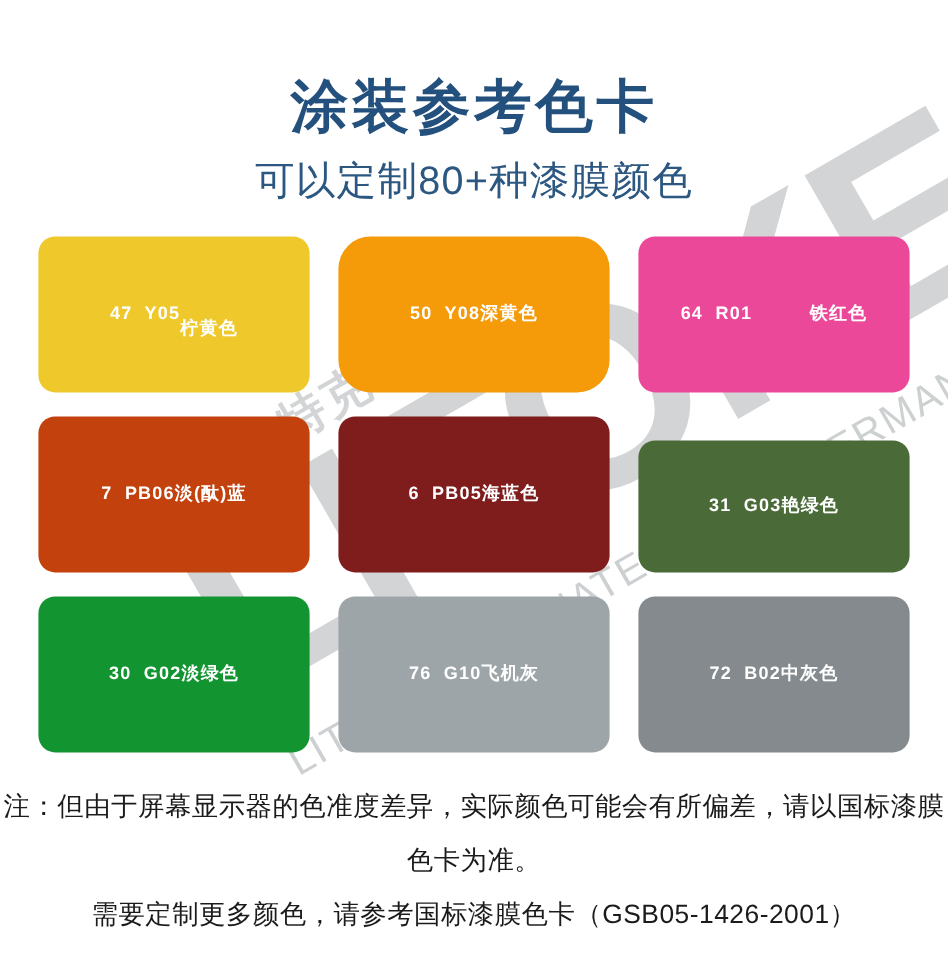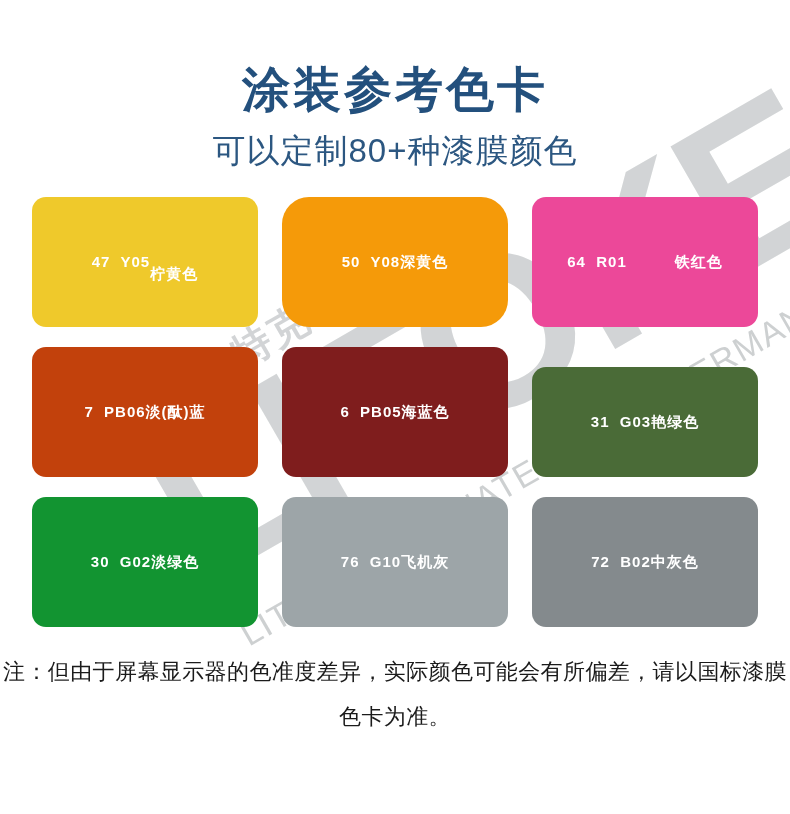--- a/index.html
+++ b/index.html
@@ -160,15 +160,16 @@
         <div class="cname" style="color: rgb(255, 255, 255);">飞机灰</div>
       </div>
       <div class="swatch" style="background: rgb(132, 138, 141);">
         <div class="code" style="color: rgb(255, 255, 255);">72  B02</div>
         <div class="cname" style="color: rgb(255, 255, 255);">中灰色</div>
       </div>
     </div>
 
   <div class="footer">
     <div class="line">注：但由于屏幕显示器的色准度差异，实际颜色可能会有所偏差，请以国标漆膜色卡为准。</div>
+    <div class="line">需要定制更多颜色，请参考国标漆膜色卡（GSB05-1426-2001）</div>
   </div>
 
 </div>
 
 </body></html>

